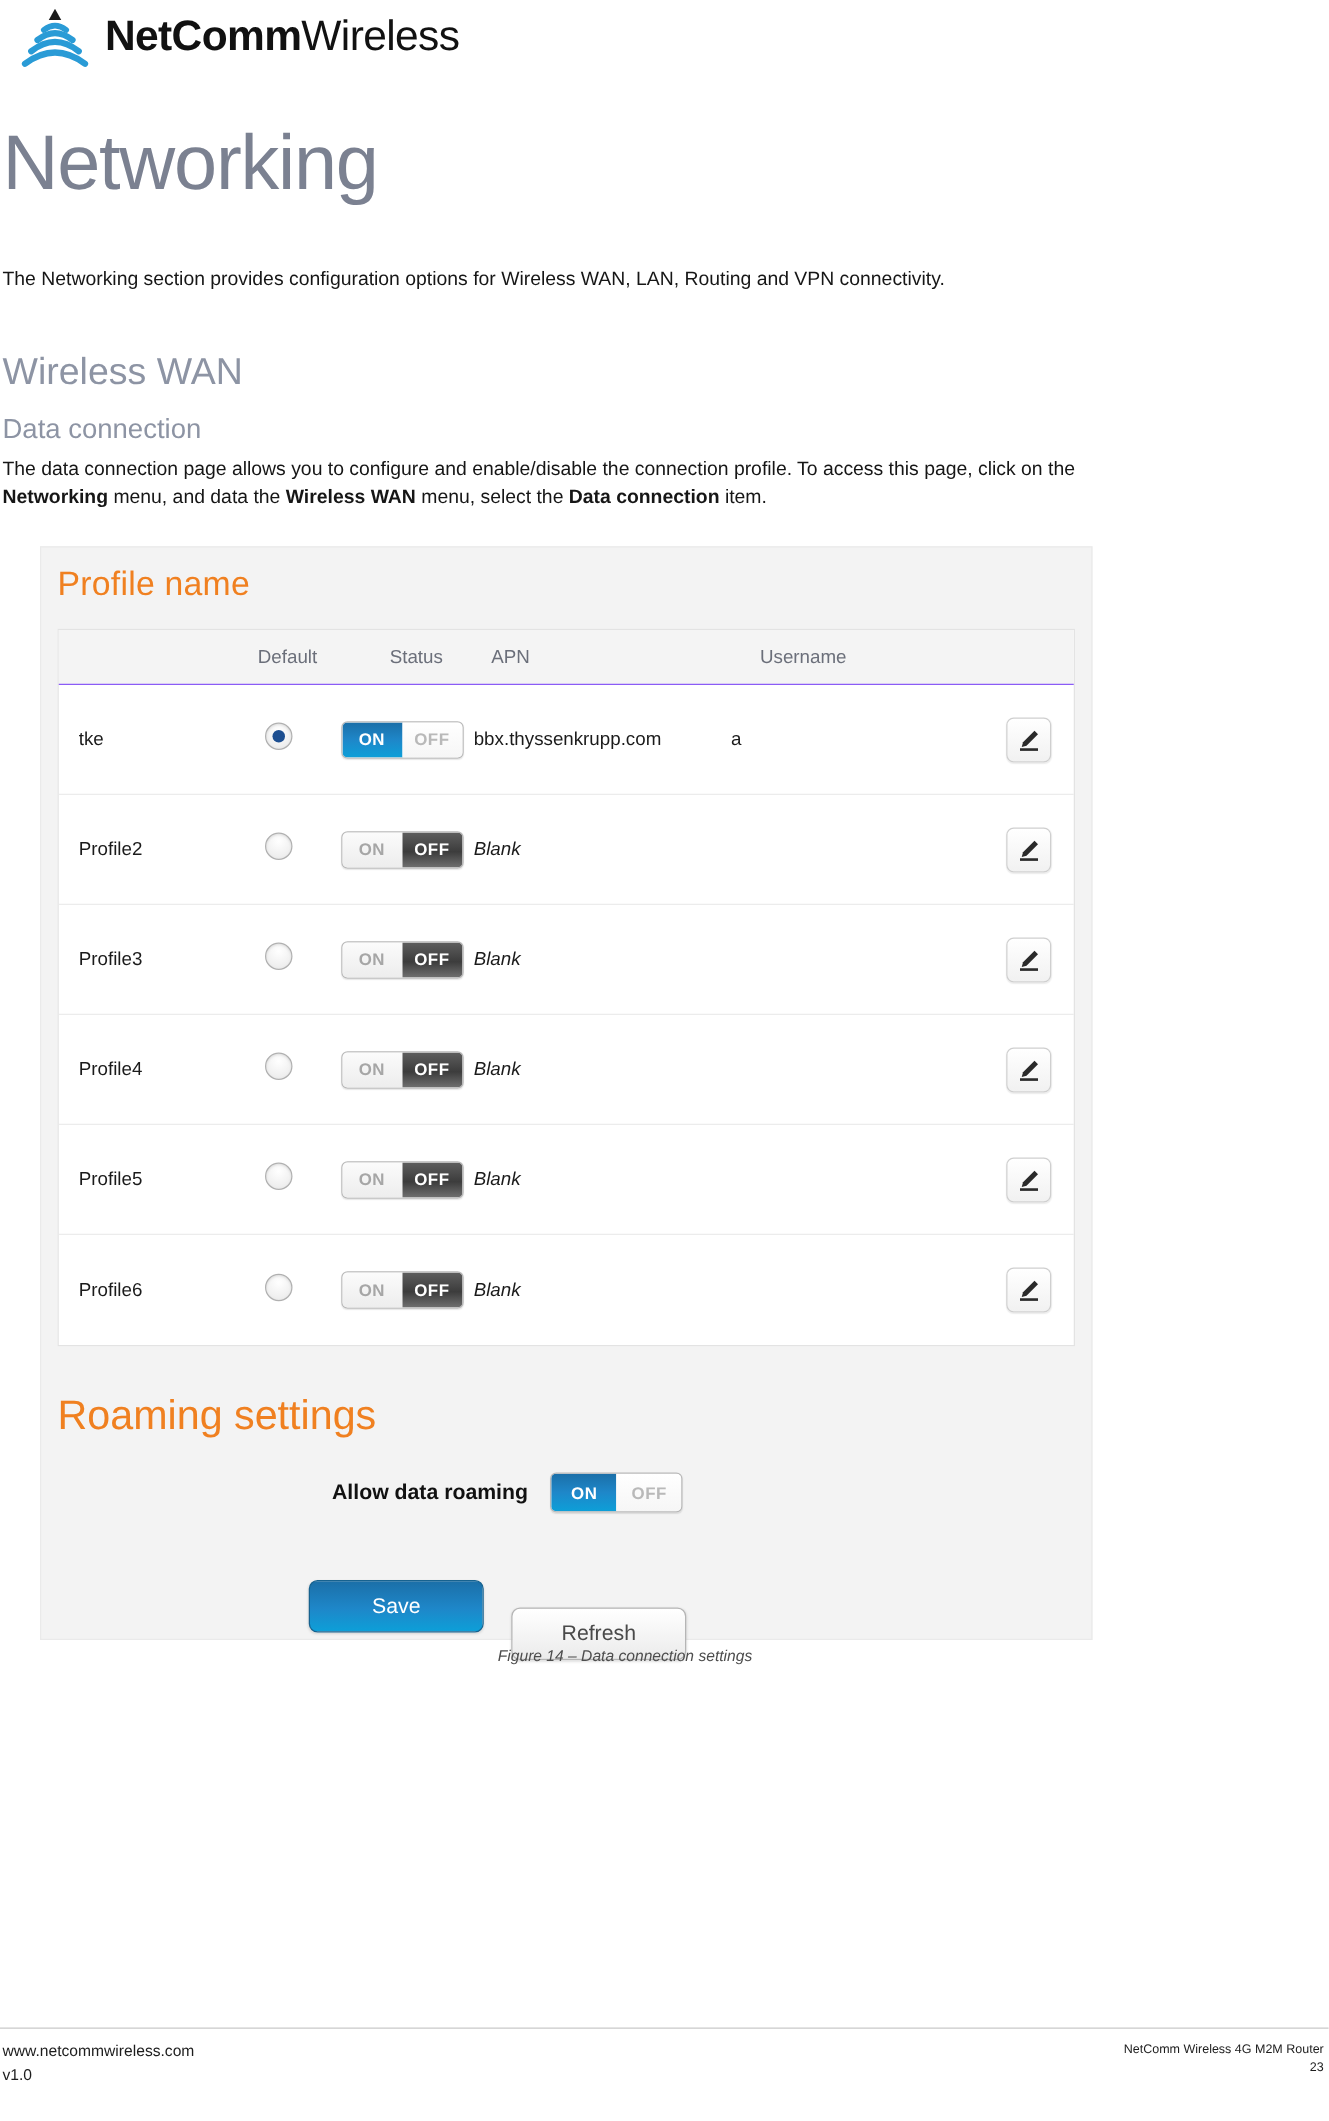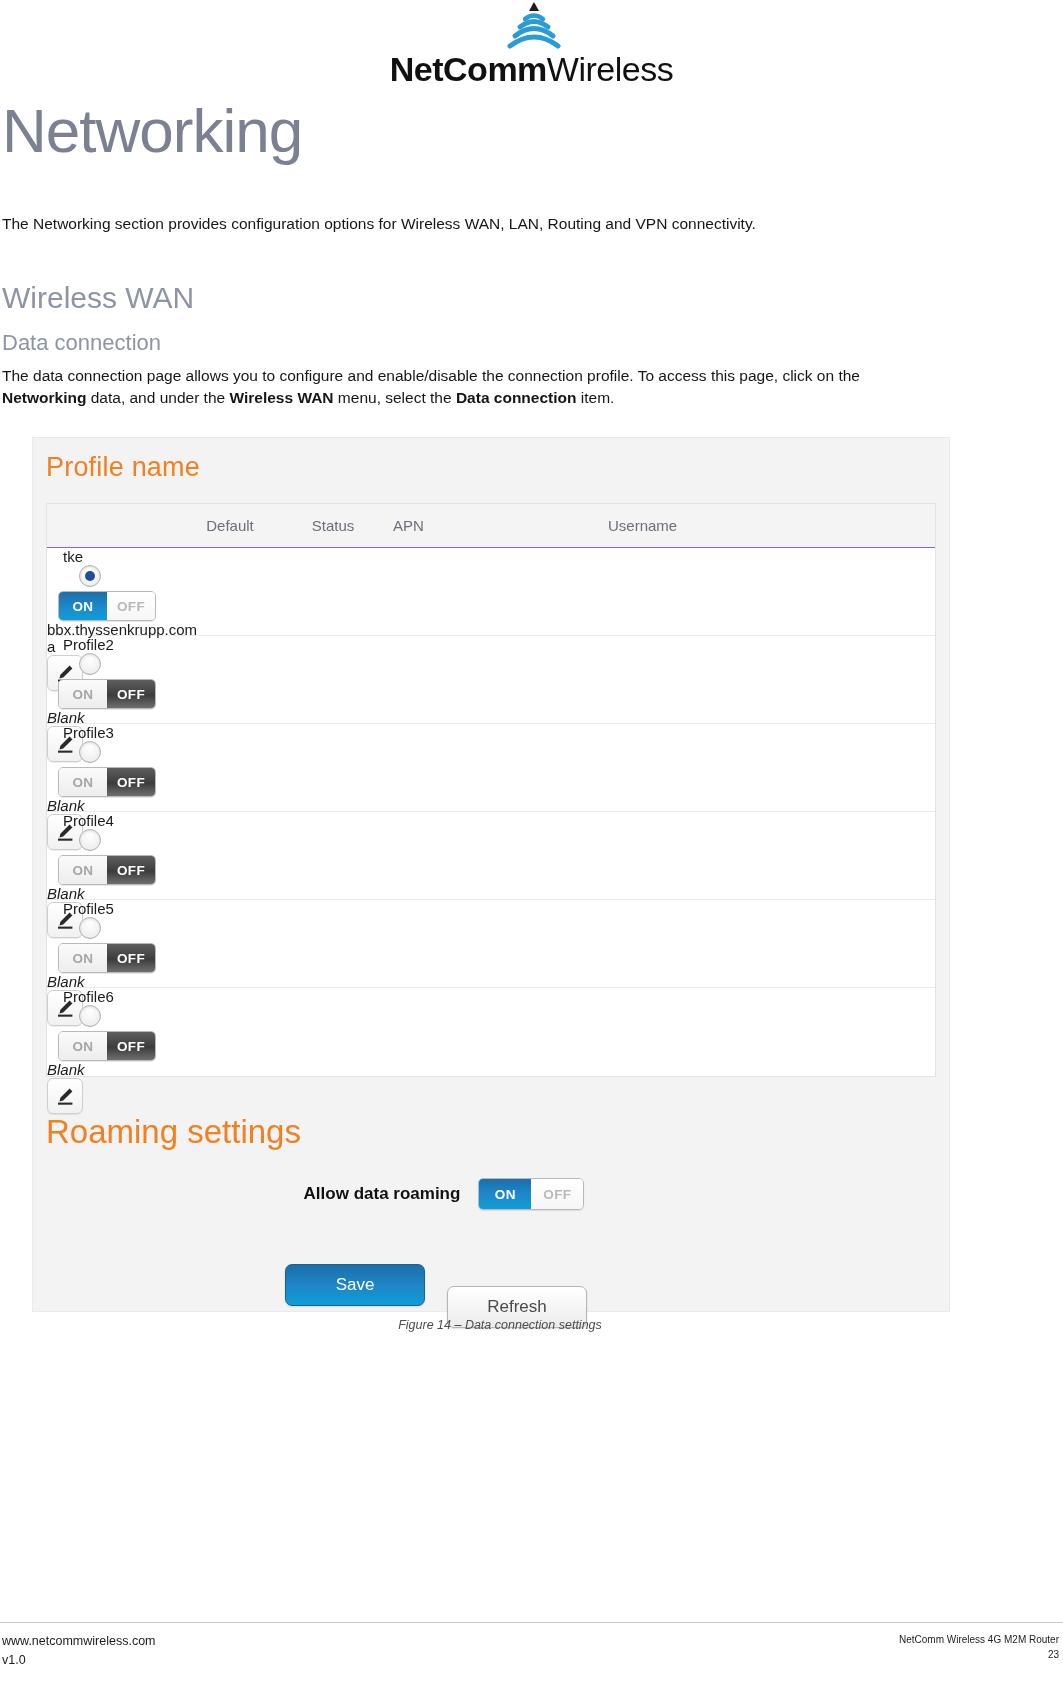--- a/index.html
+++ b/index.html
@@ -9,21 +9,21 @@
     background: #ffffff;
     font-family: "Liberation Sans", sans-serif;
   }
   body { position: relative; overflow: hidden; }
 
   
   .logo-bar {
     position: absolute;
     left: 0; top: 0;
     width: 1063px; height: 62px;
-    display: flex; align-items: center; flex-direction: column;
+    display: flex; align-items: center;
   }
   .logo-mark {
     width: 64px; height: 52px;
     margin-left: 12px; margin-right: 8px;
     position: relative;
   }
   .logo-text {
     font-size: 34px;
     letter-spacing: -0.5px;
     color: #111111;
@@ -75,21 +75,21 @@
     font-size: 15.5px;
     color: #161616;
     line-height: 1.42;
   }
   .body-para b { font-weight: 700; }
 
   
   .shot {
     position: absolute;
     left: 32px; top: 437px;
-    width: 918px; height: 875px;
+    width: 842px; height: 875px;
     background: #f3f3f3;
     border: 1px solid #eaeaea;
   }
   .shot-title {
     color: #f08020;
     font-size: 27px;
     font-weight: 400;
     padding: 16px 0 0 13px;
     line-height: 1;
     letter-spacing: 0.2px;
@@ -114,23 +114,22 @@
   .col-name   { width: 140px; padding-left: 16px; }
   .col-def    { width: 86px;  text-align: center; }
   .col-status { width: 120px; text-align: center; }
   .col-apn    { width: 215px; }
   .col-user   { width: 230px; }
   .col-edit   { flex: 1; text-align: right; padding-right: 18px; }
 
   .trow {
     height: 88px;
     display: flex;
-    align-items: flex-start;
+    align-items: center;
     border-bottom: 1px solid #ececec;
-    flex-direction: column;
   }
   .trow:last-child { border-bottom: none; }
   .cell { font-size: 15px; color: #1b1b1b; }
   .cell.apn-blank { font-style: italic; font-weight: 500; }
 
   
   .radio {
     width: 22px; height: 22px;
     border-radius: 50%;
     border: 1px solid #b0b0b0;
@@ -295,21 +294,21 @@
   <div class="logo-text">
     <span class="b">NetComm</span><span class="r">Wireless</span>
   </div>
 </div>
 
 <h1 class="h1">Networking</h1>
 <p class="intro">The Networking section provides configuration options for Wireless WAN, LAN, Routing and VPN connectivity.</p>
 <h2 class="h2">Wireless WAN</h2>
 <h3 class="h3">Data connection</h3>
 
-<p class="body-para"><span>The data connection page allows you to configure and enable/disable the connection profile. To access this page, click on the </span><b>Networking</b><span> data, and under the </span><b>Wireless WAN</b><span> menu, select the </span><b>Data connection</b><span> item.</span></p>
+<p class="body-para"><span>The data connection page allows you to configure and enable/disable the connection profile. To access this page, click on the </span><b>Networking</b><span> menu, and data the </span><b>Wireless WAN</b><span> menu, select the </span><b>Data connection</b><span> item.</span></p>
 
 <div class="shot">
 
   <div class="shot-title">Profile name</div>
 
   <div class="table-wrap">
     <div class="thead">
       <div class="th col-name"></div>
       <div class="th col-def">Default</div>
       <div class="th col-status">Status</div>

